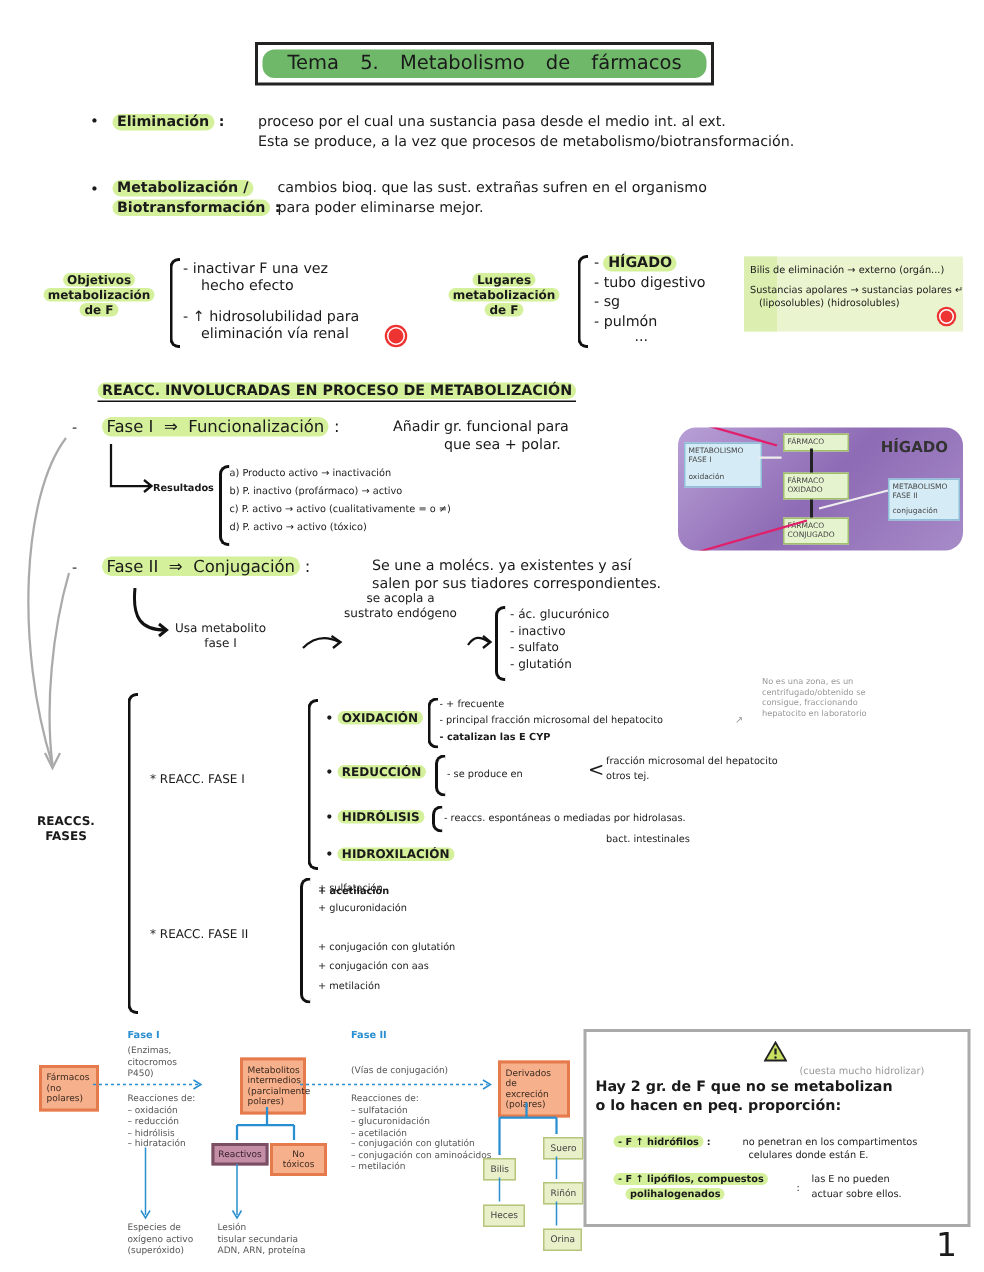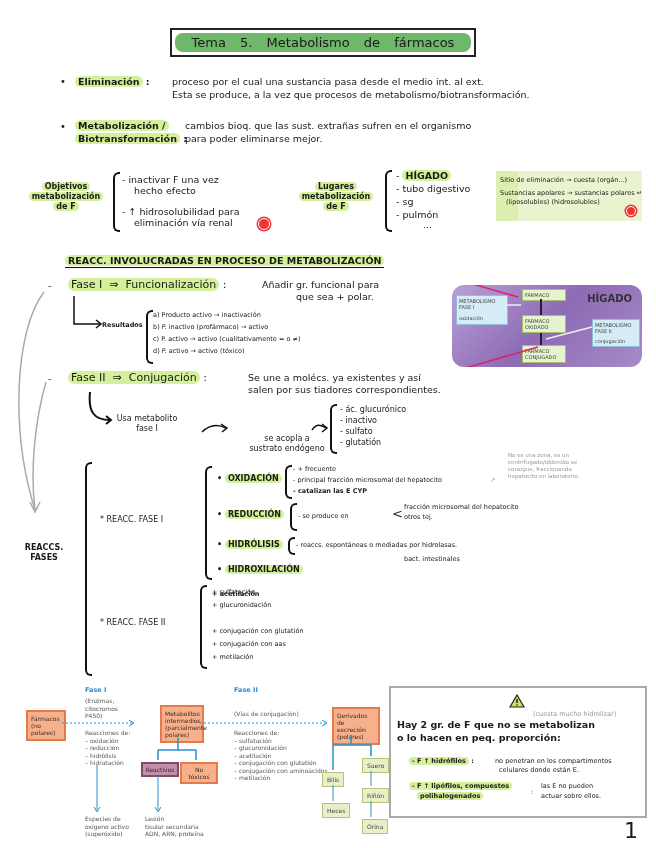--- a/index.html
+++ b/index.html
@@ -78,21 +78,21 @@
 </div>
 <div class="brace" style="left:385px;top:170px;height:58px;"></div>
 <div class="abs t" style="left:396px;top:170px;">- <span class="hl bold">HÍGADO</span></div>
 <div class="abs t" style="left:396px;top:183px;">- <span>tubo digestivo</span></div>
 <div class="abs t" style="left:396px;top:196px;">- <span>sg</span></div>
 <div class="abs t" style="left:396px;top:209px;">- <span>pulmón</span></div>
 <div class="abs t" style="left:423px;top:219px;">...</div>
 
 <div id="sticky" class="abs">
   <div class="band"></div>
-  <div class="abs t7" style="left:4px;top:5px;">Sitio de eliminación → cuesta (orgán...)</div>
+  <div class="abs t7" style="left:4px;top:5px;">Bilis de eliminación → externo (orgán...)</div>
   <div class="abs t7" style="left:4px;top:18px;">Sustancias apolares → sustancias polares ↵</div>
   <div class="abs t7" style="left:10px;top:27px;">(liposolubles) (hidrosolubles)</div>
   <div class="abs red-dot" style="left:130px;top:35px;width:8px;height:8px;"></div>
 </div>
 
 <div class="abs t bold" style="left:65px;top:255px;border-bottom:1.5px solid #111;padding-bottom:1px;"><span class="hl">REACC. INVOLUCRADAS EN PROCESO DE METABOLIZACIÓN</span></div>
 
 <svg class="abs" style="left:0;top:270px;" width="60" height="250">
   <path d="M44 22 C 15 60, 10 160, 35 240" stroke="#aaa" stroke-width="1.5" fill="none"></path>
   <path d="M46 112 C 35 150, 30 200, 35 240" stroke="#aaa" stroke-width="1.5" fill="none"></path>
@@ -150,21 +150,21 @@
   <path d="M20 24 L25 28 L20 32" stroke="#111" stroke-width="2" fill="none"></path>
 </svg>
 <div class="abs t8 center" style="left:112px;top:414px;width:70px;">
   <div>Usa metabolito</div>
   <div>fase I</div>
 </div>
 <svg class="abs" style="left:200px;top:420px;" width="30" height="16">
   <path d="M2 12 C 10 4, 18 4, 26 8" stroke="#111" stroke-width="1.5" fill="none"></path>
   <path d="M21 4 L27 8 L22 12" stroke="#111" stroke-width="1.5" fill="none"></path>
 </svg>
-<div class="abs t8 center" style="left:222px;top:434px;width:90px;margin-left:20px;">
+<div class="abs t8 center" style="left:222px;top:394px;width:90px;">
   <div>se acopla a</div>
   <div>sustrato endógeno</div>
 </div>
 <svg class="abs" style="left:310px;top:420px;" width="20" height="14">
   <path d="M2 10 C 6 4, 10 4, 16 8" stroke="#111" stroke-width="1.5" fill="none"></path>
   <path d="M12 4 L17 8 L12 12" stroke="#111" stroke-width="1.5" fill="none"></path>
 </svg>
 <div class="brace" style="left:330px;top:404px;height:46px;"></div>
 <div class="abs t8" style="left:340px;top:405px;">- ác. glucurónico</div>
 <div class="abs t8" style="left:340px;top:416px;">- inactivo</div>

